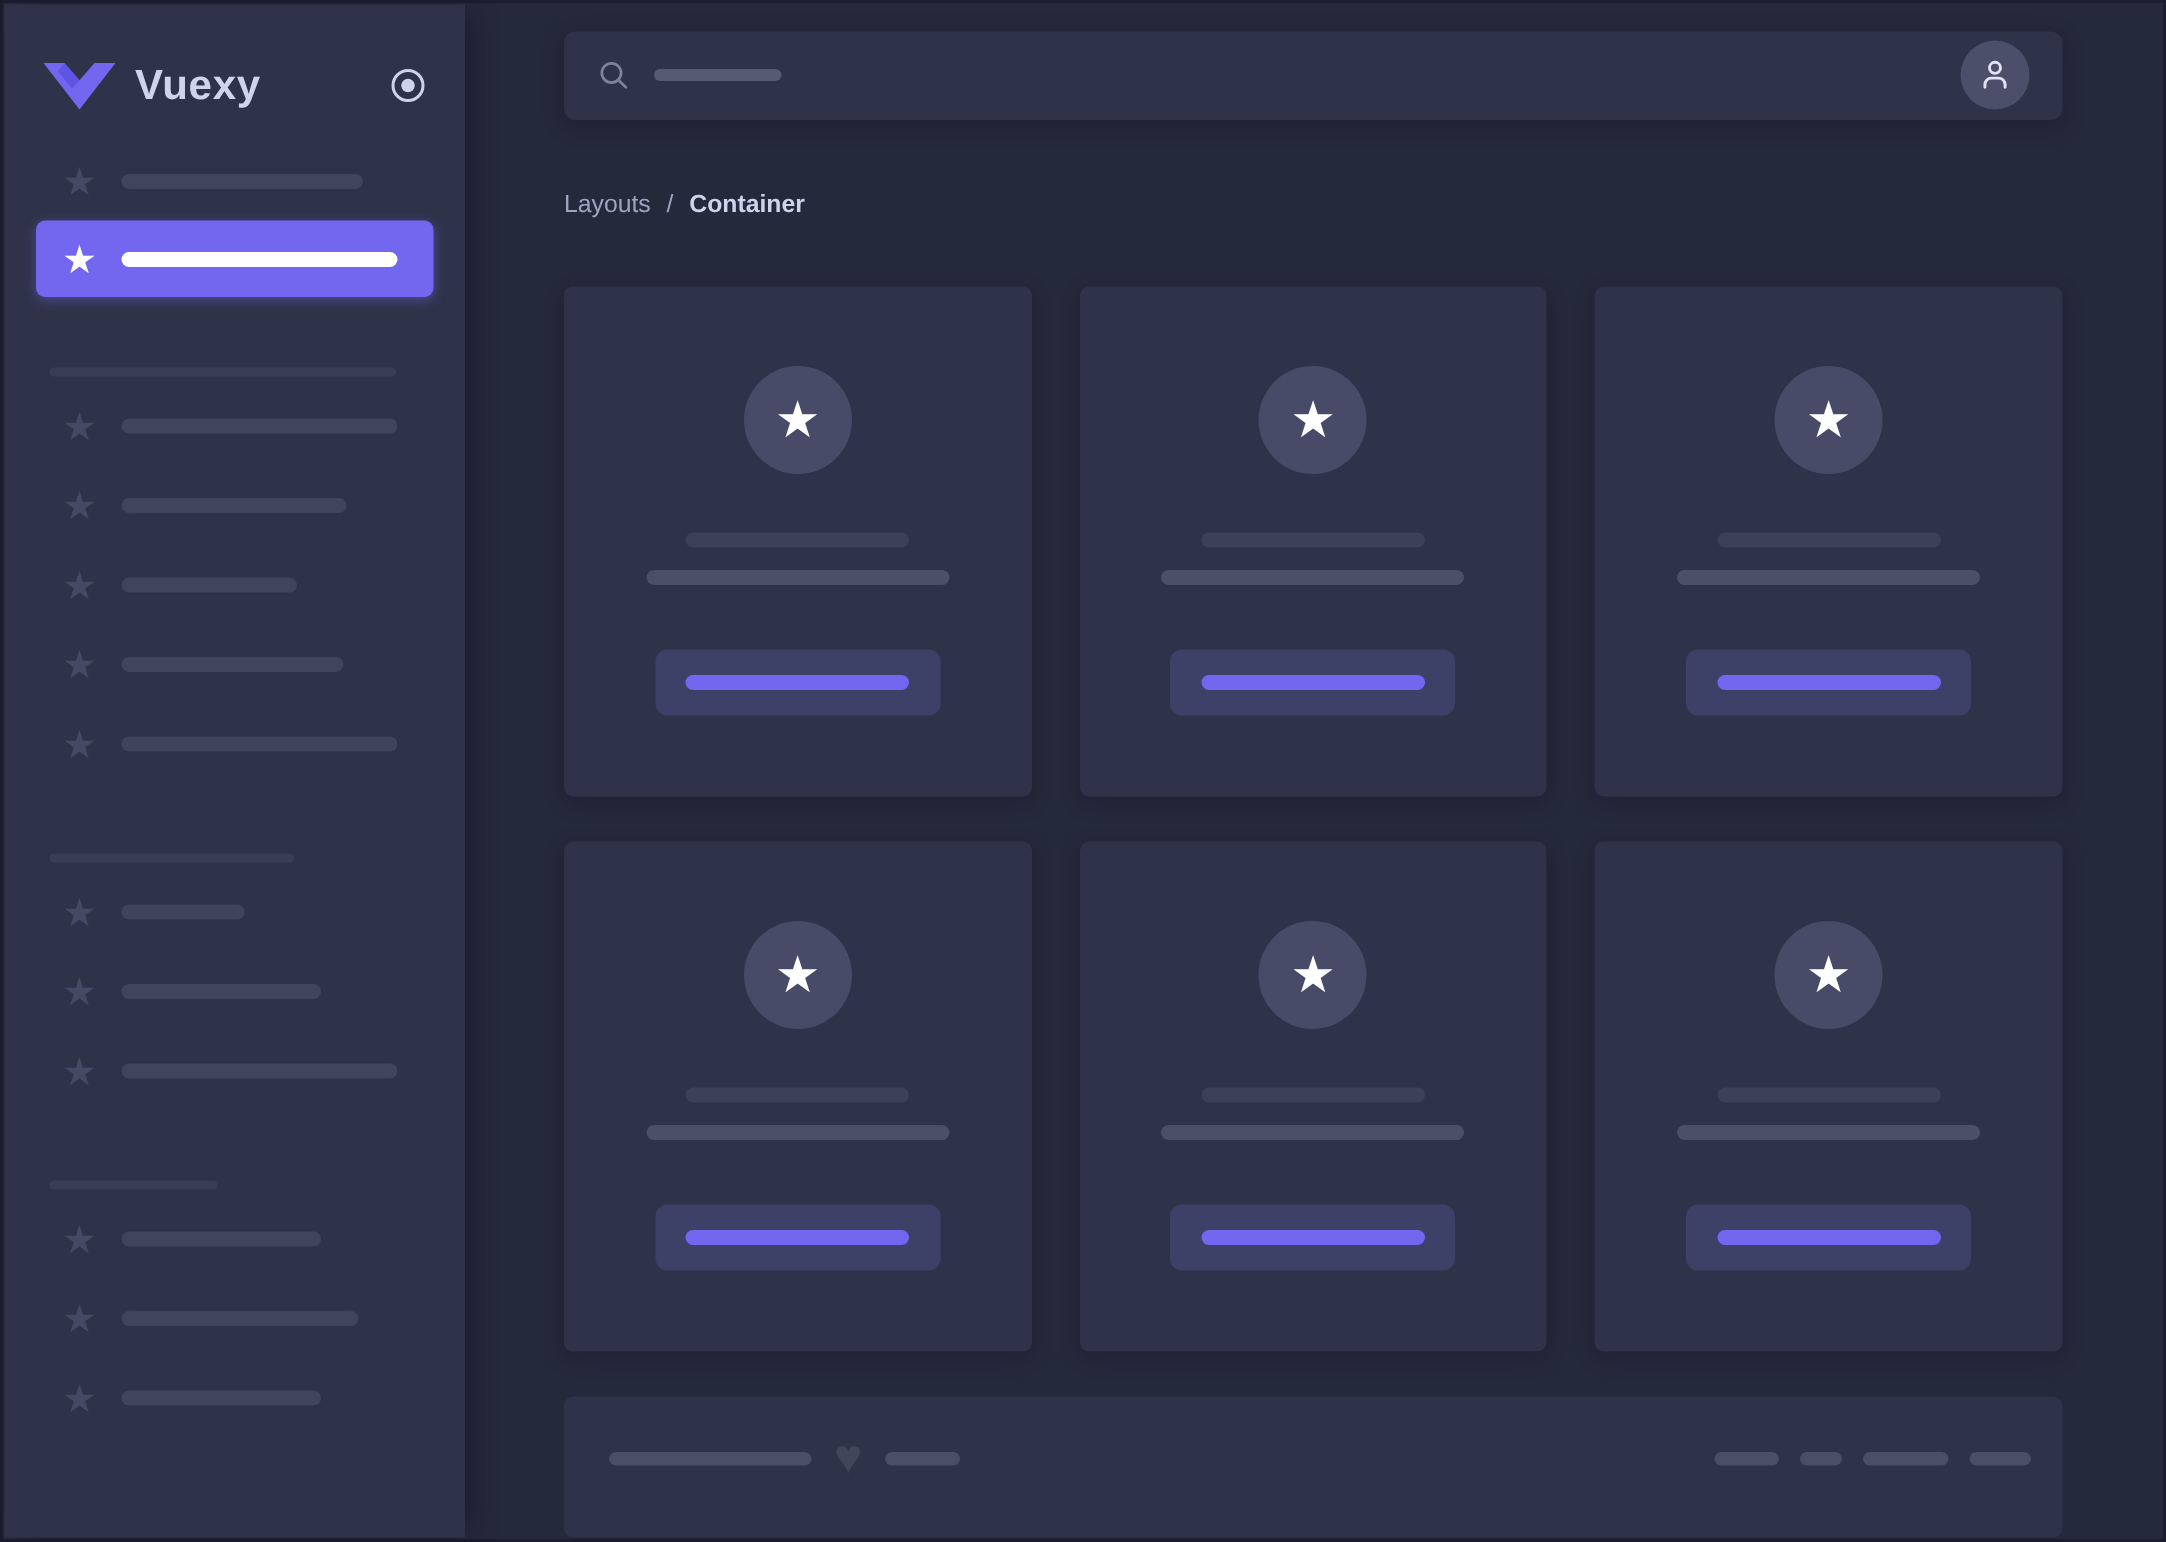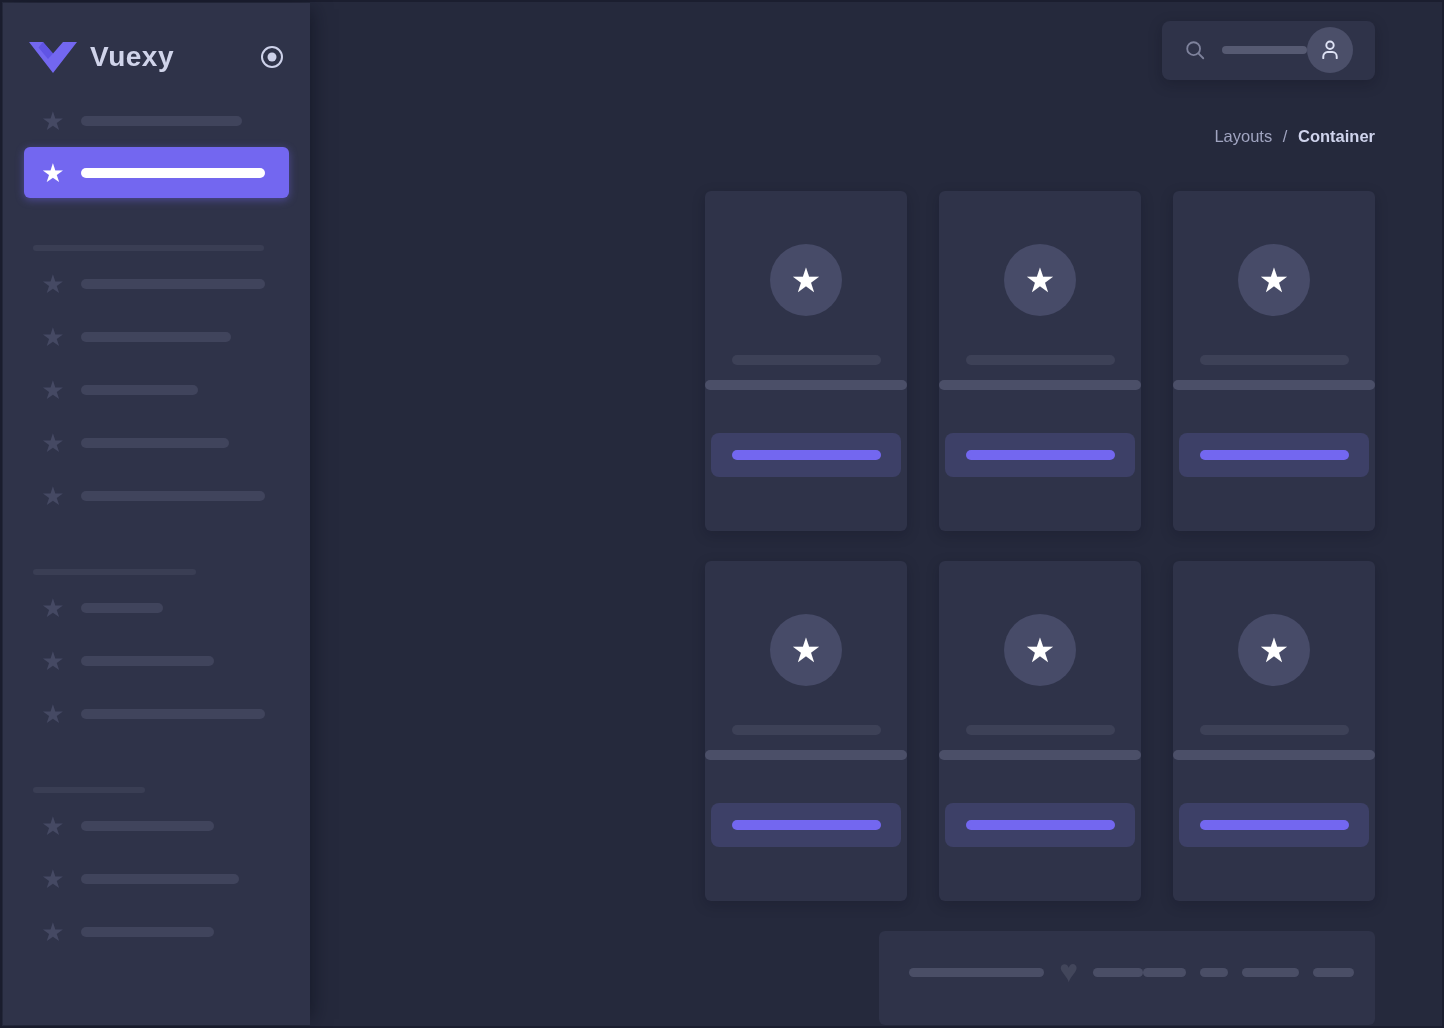--- a/index.html
+++ b/index.html
@@ -28,21 +28,21 @@
   .nav-item .sk{margin-left:15px;}
   .nav-item.active{
     height:51px;margin:0 21px;border-radius:6px;padding-left:16px;
     background:#7367f0;box-shadow:0 2px 8px rgba(115,103,240,.45);
   }
   .nav-item.active .star{color:#ffffff;}
   .nav-item.active .sk{background:#ffffff;}
   .sec-header{height:6px;border-radius:3px;background:#3a3e54;margin:47px 0 6px 30px;}
   .sk{height:10px;border-radius:5px;background:#40445c;}
   
-  .main{flex:1;padding:18px 66px 0 66px;display:flex;flex-direction:column;overflow:hidden;align-items:flex-end;}
+  .main{flex:1;padding:18px 66px 0 66px;display:flex;flex-direction:column;overflow:hidden;}
   .searchbar{
     height:75px;border-radius:8px;background:#2f3349;
     display:flex;align-items:center;padding:0 22px;
     box-shadow:0 4px 14px rgba(10,12,24,.25);
   }
   .search-ph{width:85px;height:8px;border-radius:4px;background:#565a72;margin-left:16px;}
   .avatar{
     margin-left:auto;width:46px;height:46px;border-radius:50%;
     background:#4b4f69;display:flex;align-items:center;justify-content:center;cursor:pointer;
   }

